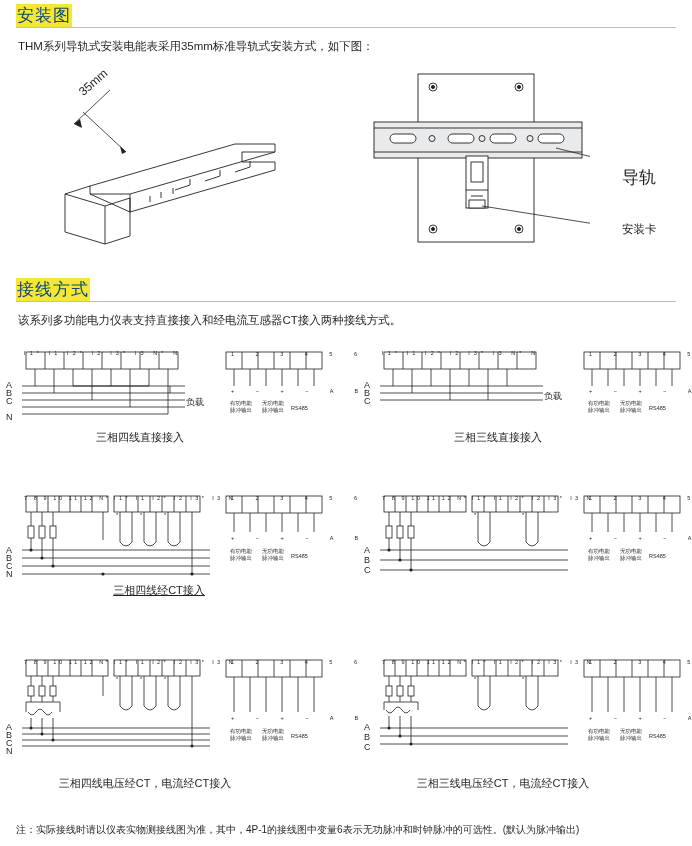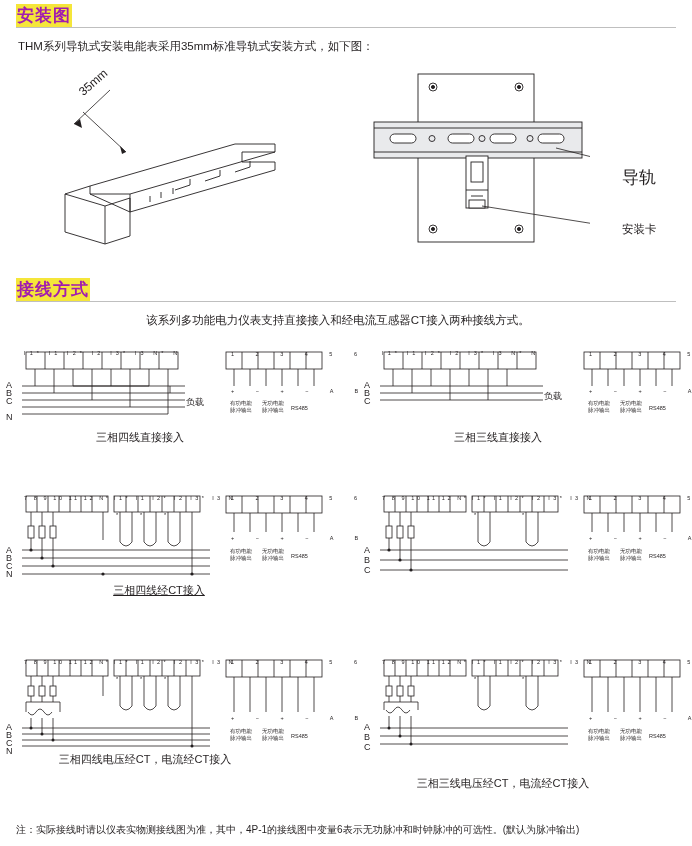--- a/index.html
+++ b/index.html
@@ -17,22 +17,22 @@
   }
   .page {
     position: relative;
     width: 692px;
     height: 846px;
   }
   
   .section-title {
     position: absolute;
     font-size: 17px;
-    font-weight: bold;
-    color: #a21caf;
+    font-weight: normal;
+    color: #0c4a6e;
     letter-spacing: 1px;
   }
   .section-title .hl {
     display: inline-block;
     background: #f5e63a;
     padding: 0 1px;
   }
   .section-rule {
     position: absolute;
     height: 1px;
@@ -160,21 +160,21 @@
     </svg>
   </div>
   <div class="lbl" style="left:622px; top:166px; font-size:17px;">导轨</div>
   <div class="lbl" style="left:622px; top:222px; font-size:11.5px;">安装卡</div>
 
   <div class="section-title" style="left:16px; top:278px;">
     <span class="hl">接线方式</span>
   </div>
   <div class="section-rule" style="left:16px; top:301px; width:660px;"></div>
 
-  <div class="body-text" style="left:18px; top:312px; width:640px;text-align:center;">该系列多功能电力仪表支持直接接入和经电流互感器CT接入两种接线方式。</div>
+  <div class="body-text" style="left:18px; top:312px; width:640px;">该系列多功能电力仪表支持直接接入和经电流互感器CT接入两种接线方式。</div>
 
   <div class="drawing" style="left:20px; top:348px;">
     <svg width="200" height="90" viewBox="0 0 200 90">
       <g fill="none" stroke="#231f20" stroke-width="0.8">
         <rect x="6" y="4" width="152" height="17"></rect>
         <path d="M25,4 L25,21 M44,4 L44,21 M63,4 L63,21 M82,4 L82,21 M101,4 L101,21 M120,4 L120,21 M139,4 L139,21"></path>
 
         <path d="M15,21 L15,38 M34,21 L34,45 M53,21 L53,38 M72,21 L72,52 M91,21 L91,38 M110,21 L110,59 M129,21 L129,38 M148,21 L148,66"></path>
 
         <path d="M2,38 L15,38 M2,45 L34,45 M2,52 L72,52 M2,59 L110,59 M2,66 L148,66"></path>
@@ -378,21 +378,21 @@
   </div>
   <div class="lbl-xs" style="left:24px; top:659px; letter-spacing:2.6px;">7 8 9 10 11 12 N*</div>
   <div class="lbl-xs" style="left:114px; top:659px; letter-spacing:3.4px;">I1* I1 I2* I2 I3* I3 N</div>
   <div class="lbl-xs" style="left:116px; top:676px;">*</div>
   <div class="lbl-xs" style="left:140px; top:676px;">*</div>
   <div class="lbl-xs" style="left:164px; top:676px;">*</div>
   <div class="phase" style="left:6px; top:722px;">A</div>
   <div class="phase" style="left:6px; top:730px;">B</div>
   <div class="phase" style="left:6px; top:738px;">C</div>
   <div class="phase" style="left:6px; top:746px;">N</div>
-  <div class="cap" style="left:40px; top:752px; width:210px;">三相四线电压经CT，电流经CT接入</div>
+  <div class="cap" style="left:40px; top:776px; width:210px;">三相四线电压经CT，电流经CT接入</div>
 
   <div class="drawing" style="left:222px; top:656px;">
     <svg width="110" height="80" viewBox="0 0 110 80">
       <g fill="none" stroke="#231f20" stroke-width="0.8">
         <rect x="4" y="4" width="96" height="17"></rect>
         <path d="M20,4 L20,21 M36,4 L36,21 M52,4 L52,21 M68,4 L68,21 M84,4 L84,21"></path>
         <path d="M12,21 L12,56 M28,21 L28,56 M44,21 L44,56 M60,21 L60,56 M76,21 L76,56 M92,21 L92,56"></path>
       </g>
     </svg>
   </div>

